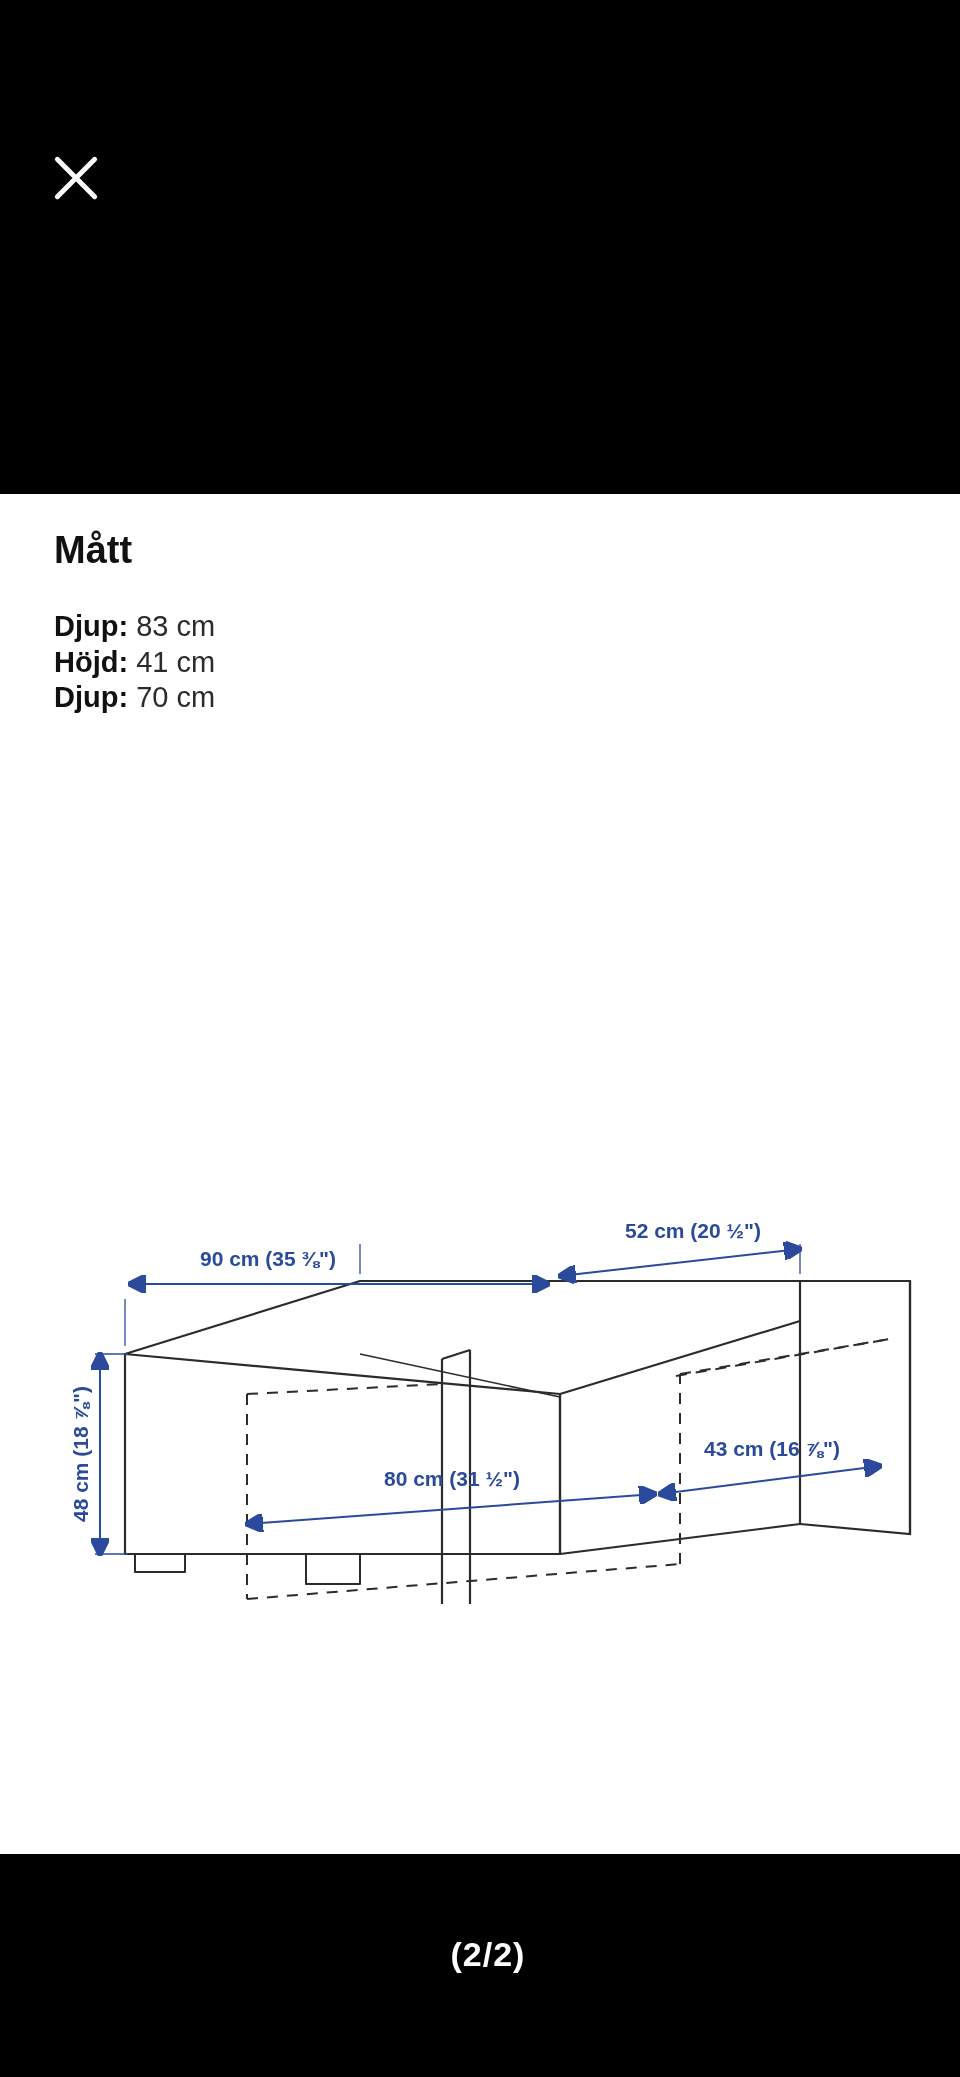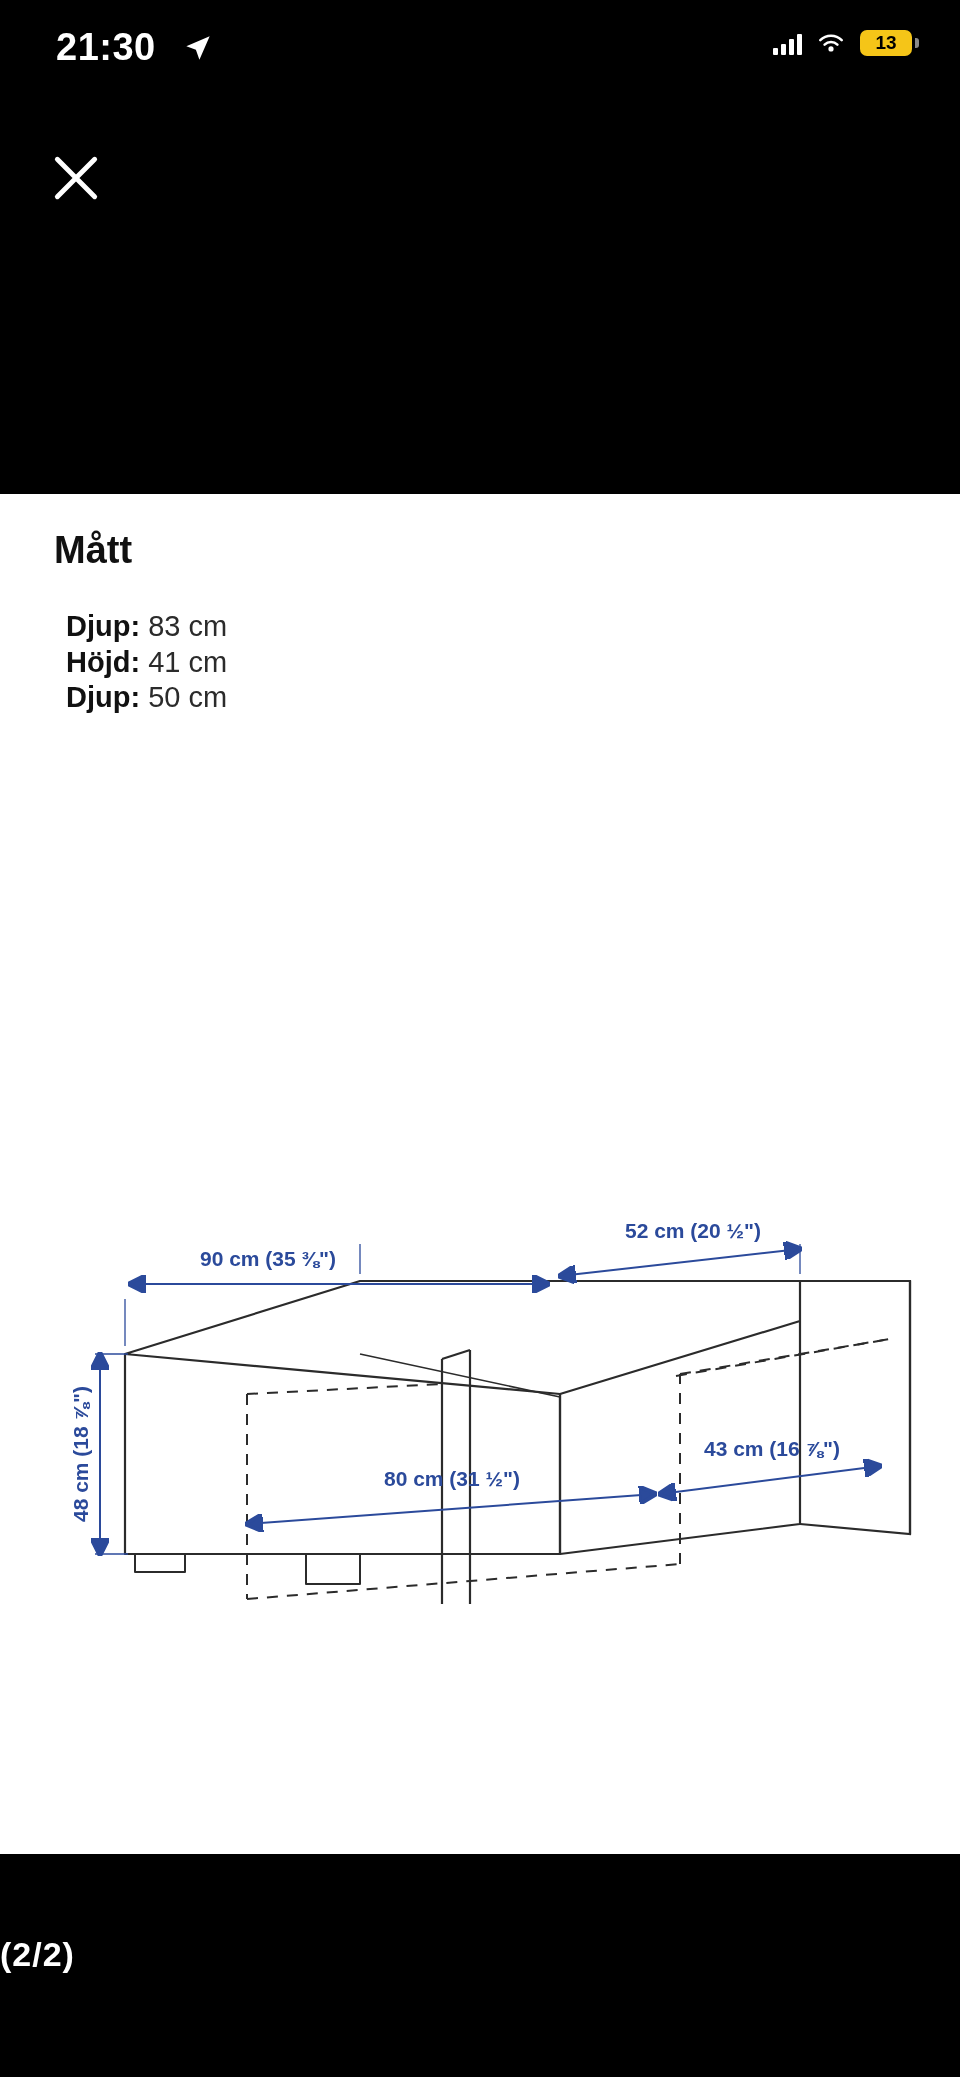--- a/index.html
+++ b/index.html
@@ -102,88 +102,68 @@
     color: #111;
   }
   .spec-list {
     position: absolute;
     left: 54px; top: 115px;
     font-size: 29px;
     color: #2b2b2b;
     line-height: 1.23;
   }
   .spec-list div { white-space: nowrap; }
-  .spec-list b { font-weight: bold; color: #111; margin-left: 12px; }
+  .spec-list b { font-weight: bold; color: #111; }
 
   
   .drawing {
     position: absolute;
     left: 0; top: 300px;
     width: 960px;
     height: 810px;
   }
 
   
   .page-indicator {
     position: absolute;
     left: 0; top: 1935px;
     width: 960px;
+    text-align: center;
     color: #fff;
     font-size: 34px;
     font-weight: bold;
     letter-spacing: 1px;
+    padding-left: 16px;
   }
 </style>
 </head>
 <body>
 
 <div class="screen">
 
-  <div class="status-bar">
-    <div class="status-time">21:30</div>
-    <svg class="status-loc" viewBox="0 0 24 24">
-      <path d="M22 2 2 10.5l8.2 2.9L13.2 22 22 2z" fill="#ffffff"></path>
-    </svg>
-    <div class="status-right">
-      <div class="signal">
-        <i></i>
-          <i></i>
-          <i></i>
-          <i></i>
-      </div>
-      <svg width="30" height="24" viewBox="0 0 30 24">
-        <path d="M15 20.5a2.6 2.6 0 1 0 0-5.2 2.6 2.6 0 0 0 0 5.2z" fill="#fff"></path>
-        <path d="M8.6 13.6a9.3 9.3 0 0 1 12.8 0" stroke="#fff" stroke-width="2.6" fill="none" stroke-linecap="round"></path>
-        <path d="M4.3 9.1a15.4 15.4 0 0 1 21.4 0" stroke="#fff" stroke-width="2.6" fill="none" stroke-linecap="round"></path>
-      </svg>
-      <div class="battery">
-        <span>13</span>
-      </div>
-    </div>
-  </div>
 
   <svg class="close-btn" viewBox="0 0 24 24">
     <path d="M4 4 L20 20 M20 4 L4 20" stroke="#ffffff" stroke-width="2.1" stroke-linecap="round"></path>
   </svg>
 
   <div class="sheet">
     <div class="title">Mått</div>
 
     <div class="spec-list">
       <div>
         <b>Djup:</b>
         <span>83 cm</span>
       </div>
       <div>
         <b>Höjd:</b>
         <span>41 cm</span>
       </div>
       <div>
         <b>Djup:</b>
-        <span>50 cm</span>
+        <span>70 cm</span>
       </div>
     </div>
 
     <svg class="drawing" viewBox="0 0 960 810" xmlns="http://www.w3.org/2000/svg">
 
       <g fill="none" stroke="#2b2b2b" stroke-width="2.2" stroke-linejoin="round">
 
         <path d="M125 740 L125 560 L360 487 L800 487 L800 527 L560 600 Z" fill="#ffffff" opacity="0"></path>
 
         <path d="M125 560 L360 487 L800 487 L800 527 L560 600 Z"></path>

